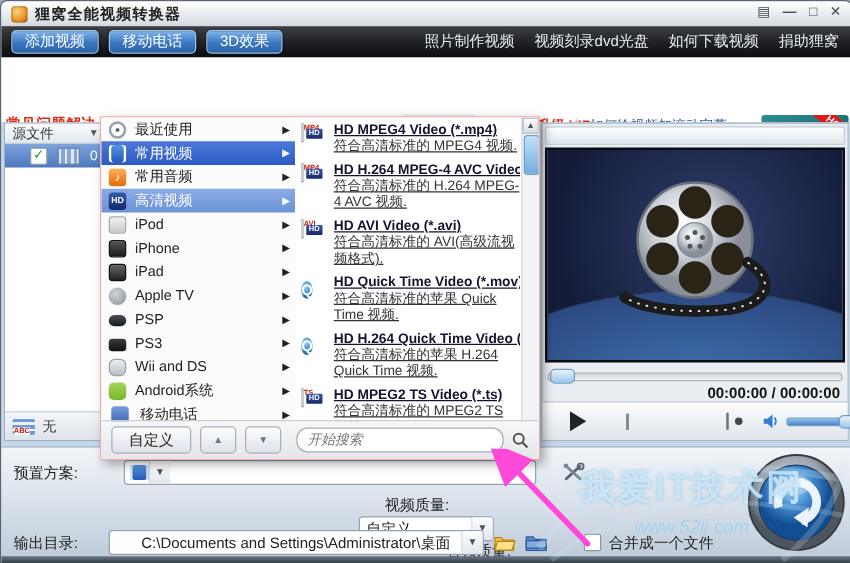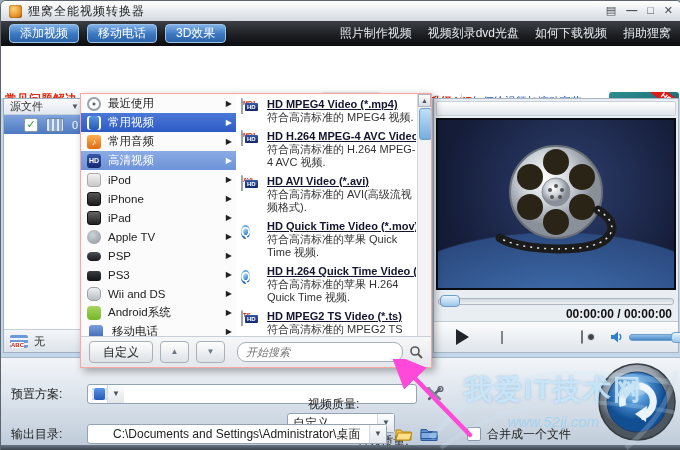--- a/index.html
+++ b/index.html
@@ -2,21 +2,21 @@
 <html><head>
 <meta charset="utf-8">
 <style>
   html,body{margin:0;padding:0;background:#9aa6b4;font-family:"Liberation Sans","DejaVu Sans",sans-serif;}
   #app{position:relative;width:680px;height:450px;margin:0 auto;background:#cfdeef;border:1px solid #5d646e;border-radius:6px 6px 0 0;overflow:hidden;font-size:12px;}
   .abs{position:absolute;}
 
   
   .titlebar{left:0;top:0;width:680px;height:20px;background:linear-gradient(#ffffff,#e7ebef 55%,#d3d9df);border-bottom:1px solid #b8bfc7;display:flex;align-items:center;}
   .app-icon{width:13px;height:13px;margin:0 6px 0 8px;border-radius:3px;background:radial-gradient(circle at 35% 30%,#ffd37a,#e08a1e 70%,#8a4d08);box-shadow:inset 0 0 2px #7a4a00;}
-  .app-title{font-weight:normal;color:#222;font-size:12px;letter-spacing:1px;}
+  .app-title{font-weight:bold;color:#222;font-size:12px;letter-spacing:1px;}
   .win-btns{position:absolute;right:8px;top:2px;display:flex;gap:10px;color:#4a4f55;font-size:11px;font-weight:bold;}
   .win-btns span{cursor:default;line-height:15px;}
 
   
   .menustrip{left:0;top:20px;width:680px;height:25px;background:linear-gradient(#3c4046,#1b1d20 60%,#0c0d0f);display:flex;align-items:center;}
   .tb-btn{height:17px;line-height:17px;padding:0 10px;margin-left:8px;border:1px solid #9fc4ea;border-radius:4px;background:linear-gradient(#7fb1e8,#3a77c0 55%,#2b62a8);color:#fff;font-size:12px;box-shadow:0 1px 2px rgba(0,0,0,.6);}
   .tb-links{position:absolute;right:10px;display:flex;gap:16px;color:#e8edf2;font-size:12px;}
   .tb-links span{cursor:pointer;}
 
   
@@ -112,21 +112,21 @@
   .pm-right{position:absolute;left:155px;top:0;right:0;height:245px;background:#fff;overflow:hidden;}
   .pm-list{position:absolute;left:0;top:0;right:13px;padding:4px 2px 0 5px;}
   .sub-item{display:flex;margin-bottom:6px;}
   .sub-icwrap{width:26px;flex:0 0 26px;padding-top:1px;}
   .file-ic{position:relative;width:20px;height:25px;background:linear-gradient(#fff,#e9edf1);border:1px solid #9aa4ae;border-radius:2px 6px 2px 2px;}
   .file-badge{position:absolute;left:1px;top:1px;font-size:6px;font-weight:bold;color:#c02010;}
   .hd-chip{position:absolute;left:3px;bottom:2px;font-size:6px;font-weight:bold;color:#fff;background:linear-gradient(#3558a8,#15286e);padding:1px 2px;border-radius:1px;}
   .qt-ic{position:relative;width:22px;height:22px;border-radius:50%;background:radial-gradient(circle at 35% 30%,#9fd4f5,#2e7cc4 60%,#14448a);color:#fff;font-weight:bold;text-align:center;line-height:22px;font-size:12px;}
   .sub-txt{flex:1;min-width:0;}
   .sub-title{font-size:11px;font-weight:bold;color:#14142e;text-decoration:underline;line-height:13px;white-space:nowrap;overflow:hidden;}
-  .sub-desc{font-size:11px;color:#333;line-height:13px;}
+  .sub-desc{font-size:11px;color:#333;line-height:13px;text-decoration:underline;}
   .pm-scroll{position:absolute;right:0;top:0;width:13px;height:245px;background:#f2f3f5;border-left:1px solid #d5dae0;}
   .sc-btn{height:13px;background:linear-gradient(#fdfdfd,#d8dde2);border:1px solid #aeb7c0;box-sizing:border-box;text-align:center;font-size:7px;line-height:11px;color:#4a5560;}
   .sc-thumb{position:absolute;top:14px;width:11px;left:1px;height:30px;border-radius:3px;background:linear-gradient(#bfe0f8,#74aede);border:1px solid #6f9ec8;}
   .pm-footer{position:absolute;left:0;bottom:0;width:100%;height:30px;background:linear-gradient(#f6f7f8,#e4e7eb);border-top:1px solid #c9cfd6;display:flex;align-items:center;}
   .pmf-btn{height:20px;border:1px solid #a8b0b8;border-radius:4px;background:linear-gradient(#fdfdfd,#dde2e7);color:#222;font-size:12px;line-height:20px;text-align:center;}
   .pmf-custom{width:62px;margin-left:8px;}
   .pmf-up,.pmf-down{width:27px;margin-left:7px;font-size:8px;color:#6a7480;}
   .pmf-search{flex:1;height:18px;margin:0 6px 0 12px;border:1px solid #a8b0b8;border-radius:9px;padding:0 8px;font-size:11px;font-style:italic;color:#8a9099;background:#fff;outline:none;font-family:"Liberation Sans",sans-serif;}
   .mag{margin-right:8px;}
 
@@ -423,21 +423,21 @@
             </svg>
           <span class="vol-track">
               <span class="vol-thumb"></span>
             </span>
         </span>
       </div>
     </div>
   </div>
 
   <div class="abs bottom">
-    <div class="brow" style="top:24px;">
+    <div class="brow" style="top:8px;gap:12px;">
       <span class="blabel" style="margin-left:10px;width:76px;">预置方案:</span>
       <span class="combo" style="width:330px;">
         <span class="combo-film"></span>
         <span class="carr">▼</span>
       </span>
       <svg style="margin-left:9px;" width="18" height="16" viewBox="0 0 18 16">
         <line x1="3" y1="13" x2="14" y2="3" stroke="#5a6570" stroke-width="2.4" stroke-linecap="round"></line>
         <line x1="3" y1="3" x2="14" y2="13" stroke="#7d8894" stroke-width="2.4" stroke-linecap="round"></line>
         <circle cx="14.5" cy="3" r="2.4" fill="none" stroke="#5a6570" stroke-width="1.4"></circle>
         <rect x="1" y="1" width="3.4" height="3.4" rx="1" fill="#7d8894"></rect>

